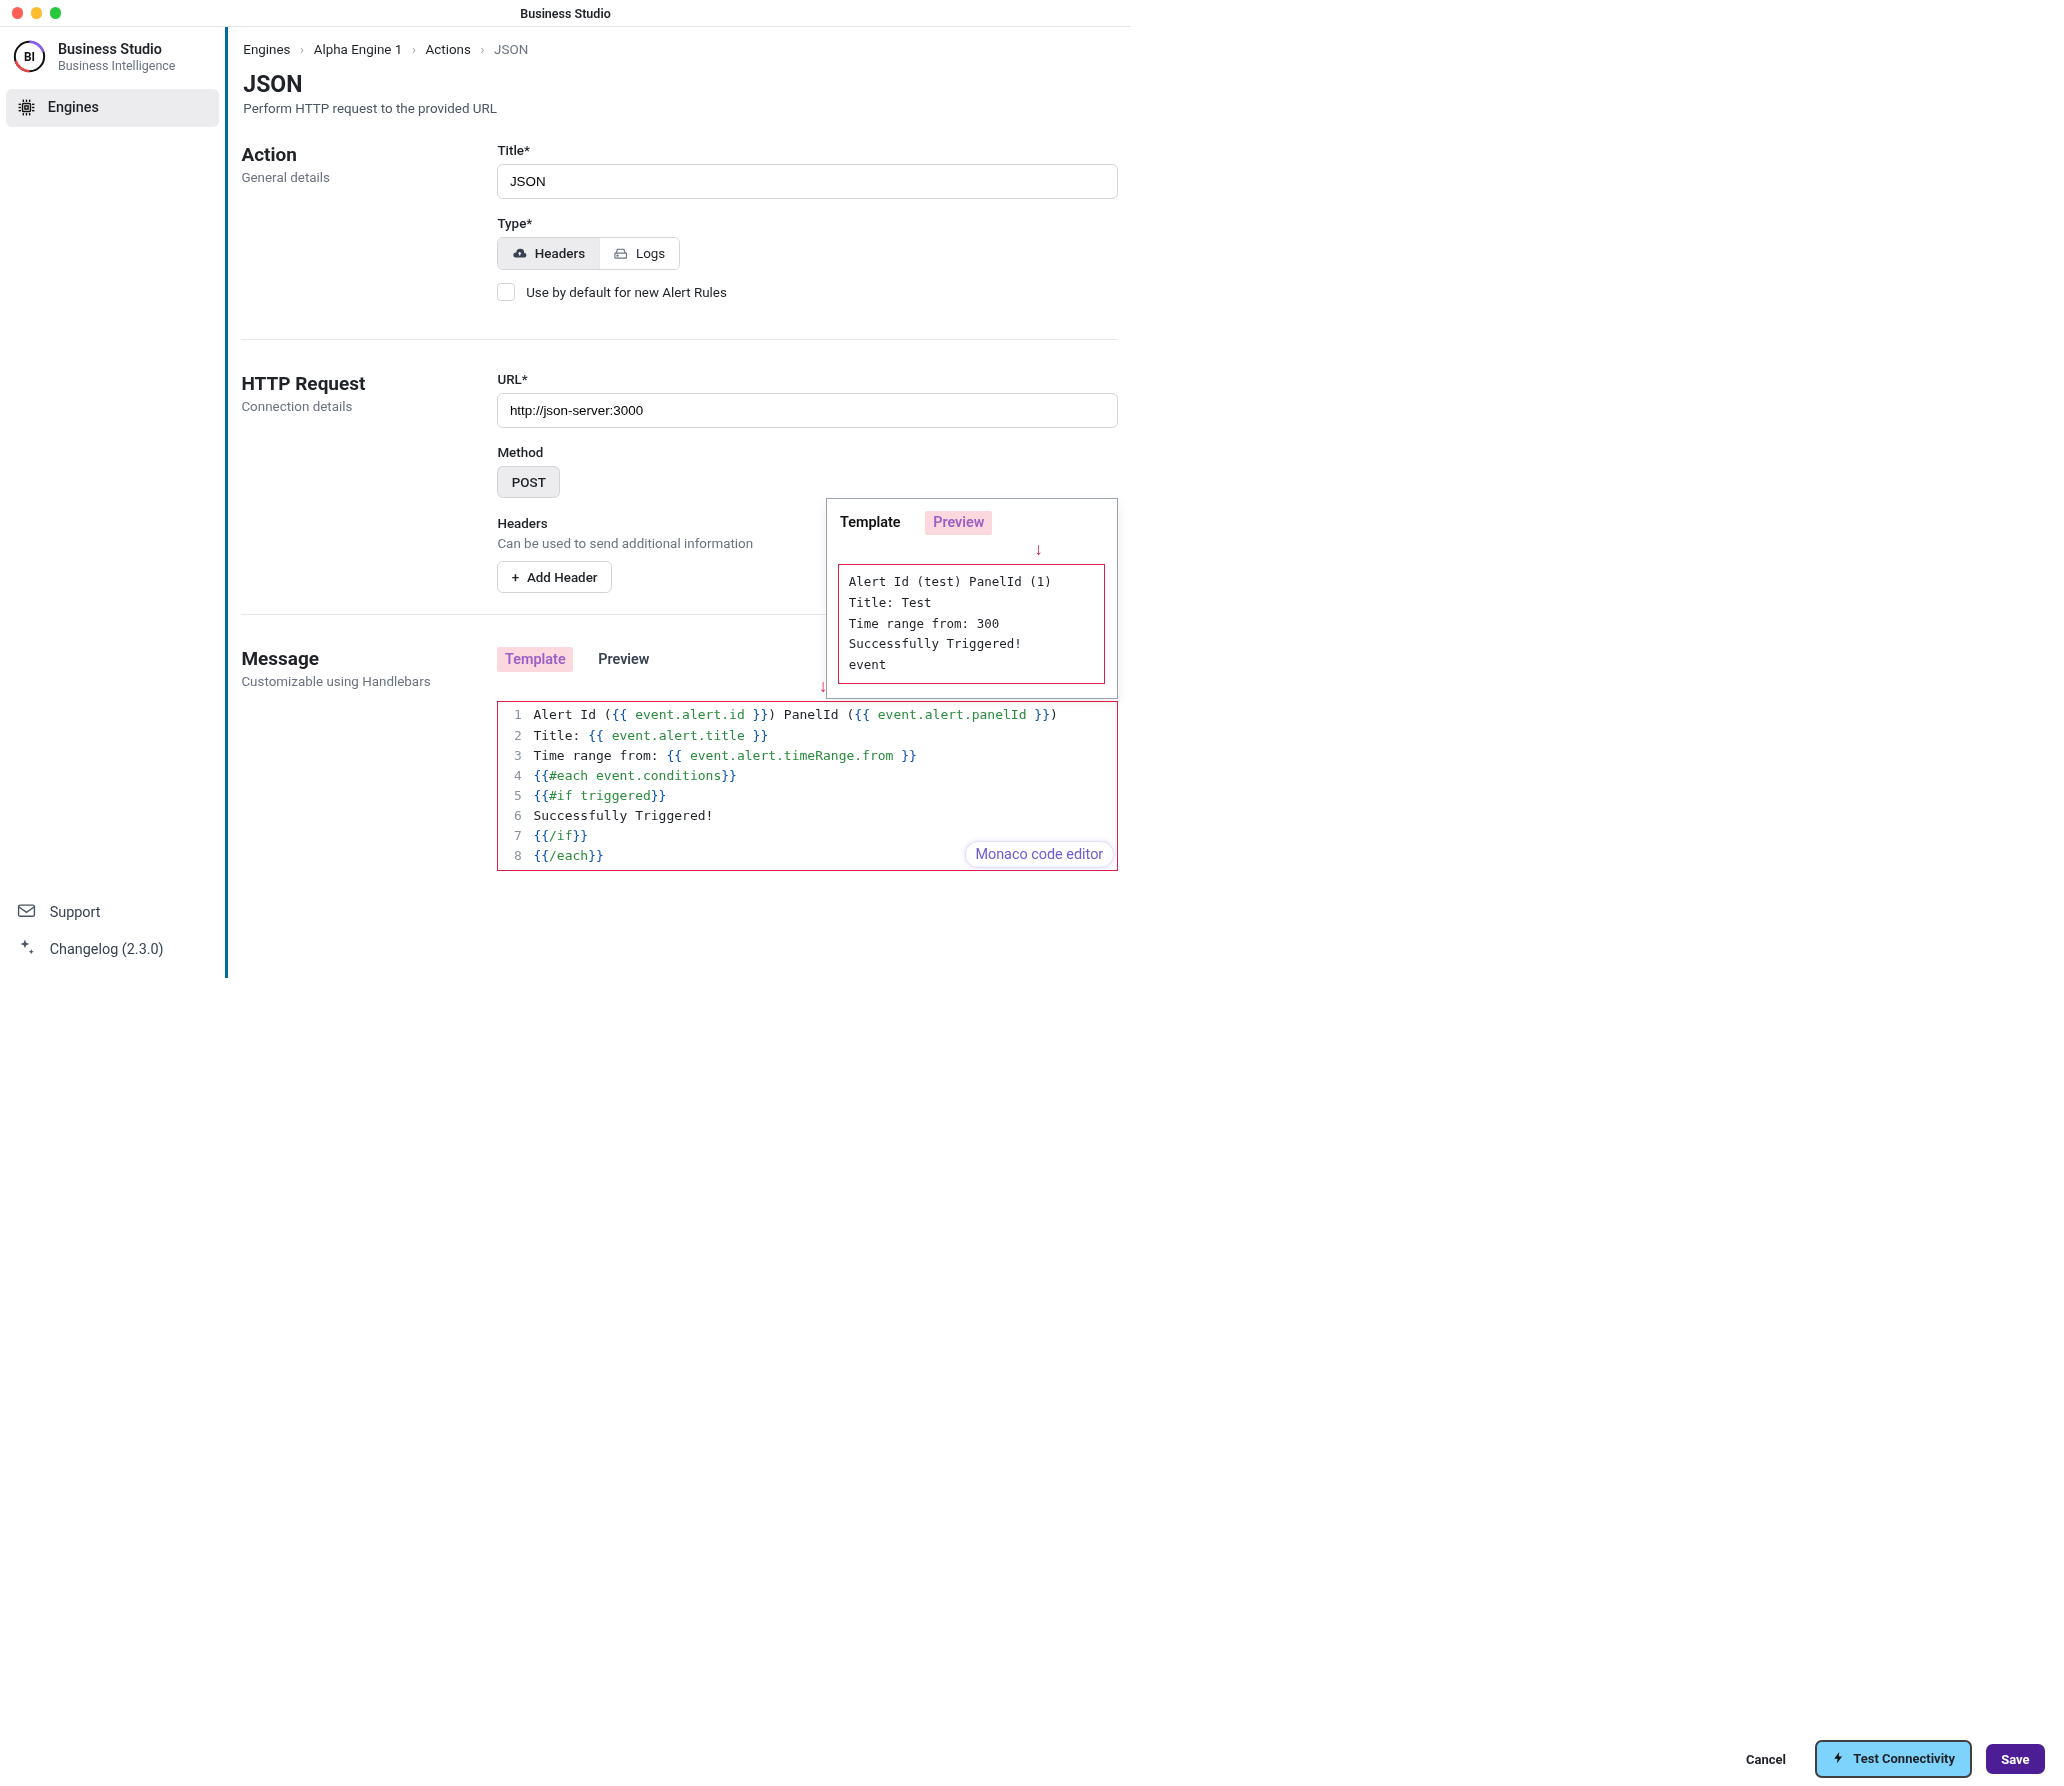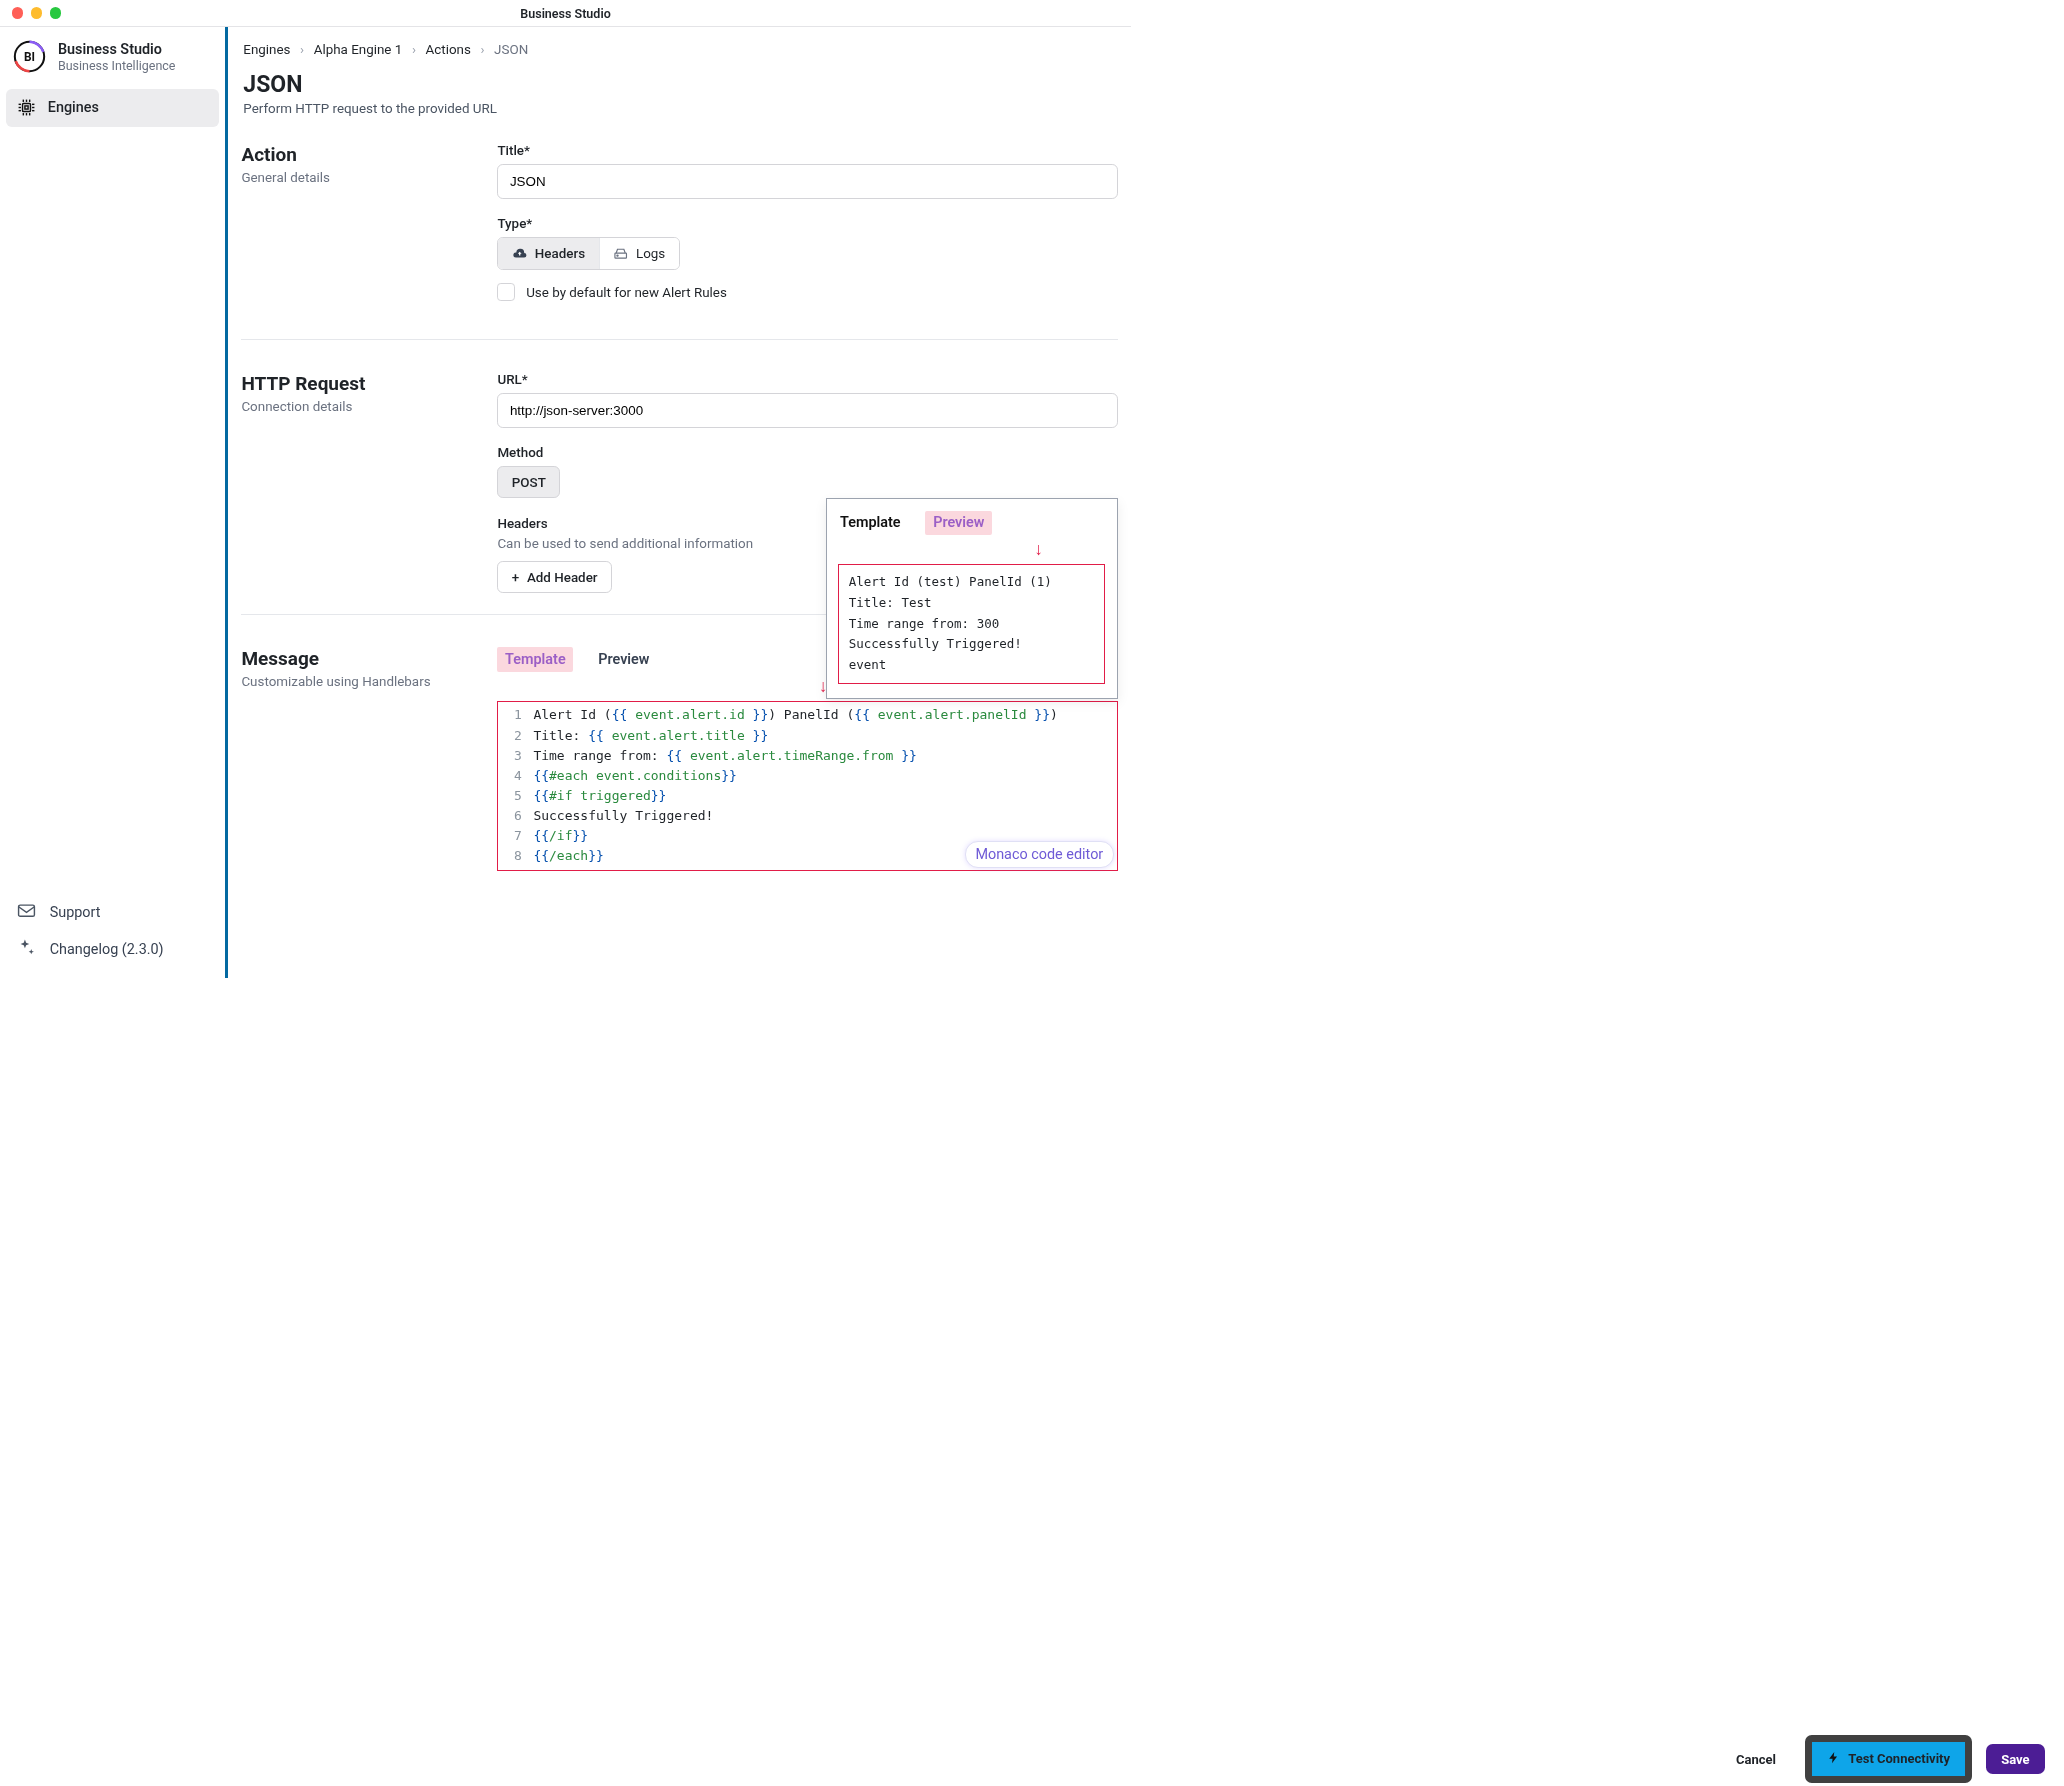--- a/index.html
+++ b/index.html
@@ -64,21 +64,21 @@
 .tok-v { color: #2a8a3e; }
 .tok-b { color: #0550ae; }
 .preview-overlay { position: absolute; right: 13.4px; top: 471px; width: 292px; border: 1px solid #9ca3af; background: #fff; box-shadow: 0 3.8px 11.5px rgba(0,0,0,0.08); padding: 11.5px 11.5px 13.4px 11.5px; }
 .preview-overlay .tabs { gap: 23px; }
 .preview-overlay .tab.hl { color: #9b5fc6; }
 .preview-body { border: 1.4px solid #e11d48; padding: 7.7px 9.6px; font-family: ui-monospace, Menlo, Consolas, monospace; font-size: 12.5px; line-height: 1.65; margin-top: 3.8px; }
 .monaco-badge { position: absolute; bottom: 3.8px; right: 3.8px; background: #fff; border: 1px solid #e0e0f5; color: #6f5bd6; font-size: 14.4px; padding: 3.8px 9.6px; border-radius: 13px; box-shadow: 0 0 5.8px rgba(144,120,255,0.25); }
 .footer-bar { position: absolute; bottom: 0; left: 219px; right: 0; height: 54px; display: flex; align-items: center; justify-content: flex-end; gap: 13.4px; padding: 0 19px; background: #fff; }
 .btn { display: inline-flex; align-items: center; gap: 7.7px; padding: 7.7px 15.4px; border-radius: 6.7px; font-weight: 700; font-size: 13px; cursor: pointer; }
 .btn.ghost { background: transparent; }
-.btn.outline { border: 7px solid #404040; background: #0ea5e9; }
+.btn.outline { border: 2px solid #404040; background: #7dd3fc; }
 .btn.primary { background: #4c1d95; color: #fff; }
 .rel { position: relative; }
 </style>
 </head>
 <body>
 
 <div class="titlebar">
   <div class="traffic-lights">
     <div class="tl red"></div>
     <div class="tl yellow"></div>

